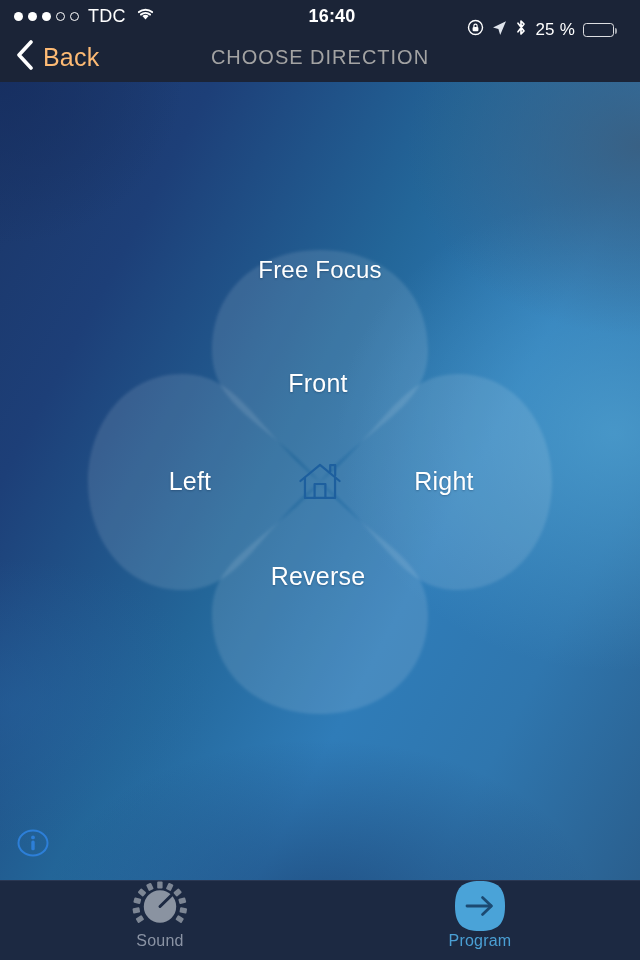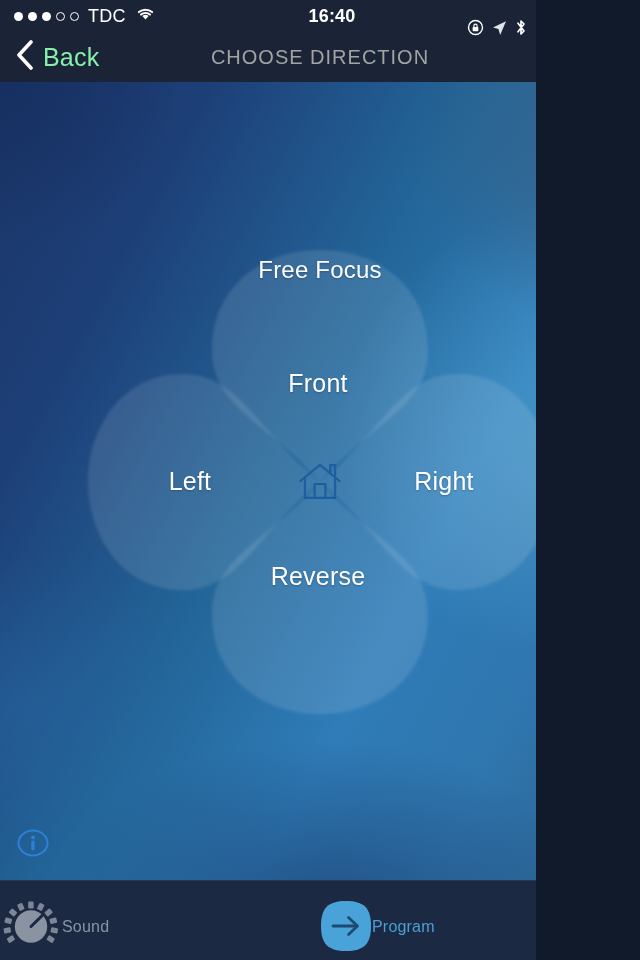--- a/index.html
+++ b/index.html
@@ -3,21 +3,21 @@
 <meta charset="utf-8">
 <style>
   * { margin:0; padding:0; box-sizing:border-box; }
   html,body { width:640px; height:960px; }
   body {
     font-family:"Liberation Sans", sans-serif;
     background:#111a2b;
     overflow:hidden;
     position:relative;
   }
-  #app { position:relative; width:536px; height:960px; overflow:hidden; }
+  #app { position:relative; width:640px; height:960px; overflow:hidden; }
 
   
   .statusbar{
     position:absolute; top:0; left:0; width:640px; height:32px;
     background:#1b2437; color:#fff; z-index:40;
     display:flex; align-items:center;
   }
   .sb-left{ position:absolute; left:14px; display:flex; align-items:center; gap:6px; }
   .dots{ display:flex; align-items:center; gap:5px; }
   .dot{ width:9px; height:9px; border-radius:50%; }
@@ -43,21 +43,21 @@
 
   
   .navbar{
     position:absolute; top:32px; left:0; width:640px; height:50px;
     background:#1b2437; z-index:39;
   }
   .back-btn{
     position:absolute; left:16px; top:0; height:50px;
     display:flex; align-items:center; gap:9px; cursor:pointer;
   }
-  .back-label{ color:#86efac; font-size:25px; font-weight:400; letter-spacing:.2px; }
+  .back-label{ color:#fdba74; font-size:25px; font-weight:400; letter-spacing:.2px; }
   .nav-title{
     position:absolute; left:0; top:0; width:640px; height:50px;
     display:flex; align-items:center; justify-content:center;
     color:#a3a3a3; font-size:20px; font-weight:400; letter-spacing:1.0px;
   }
 
   
   .content{
     position:absolute; top:82px; left:0; width:640px; height:798px;
     overflow:hidden;
@@ -111,22 +111,22 @@
     position:absolute; left:12px; top:740px; width:42px; height:42px; cursor:pointer;
   }
 
   
   .tabbar{
     position:absolute; bottom:0; left:0; width:640px; height:80px;
     background:#1c2942; border-top:1px solid #2a3752;
     display:flex; z-index:38;
   }
   .tab{
-    flex:1; display:flex; flex-direction:row; align-items:center;
-    justify-content:flex-start; padding-top:10px; cursor:pointer;
+    flex:1; display:flex; flex-direction:column; align-items:center;
+    justify-content:flex-start; padding-top:1px; cursor:pointer;
   }
   .tab-ico{ height:48px; display:flex; align-items:center; justify-content:center; }
   .tab-lbl{ font-size:16px; margin-top:2px; letter-spacing:.2px; }
   .tab-lbl.inactive{ color:#8a93a4; }
   .tab-lbl.active{ color:#4a9fd4; }
 </style>
 </head>
 <body>
 
 <div id="app">

